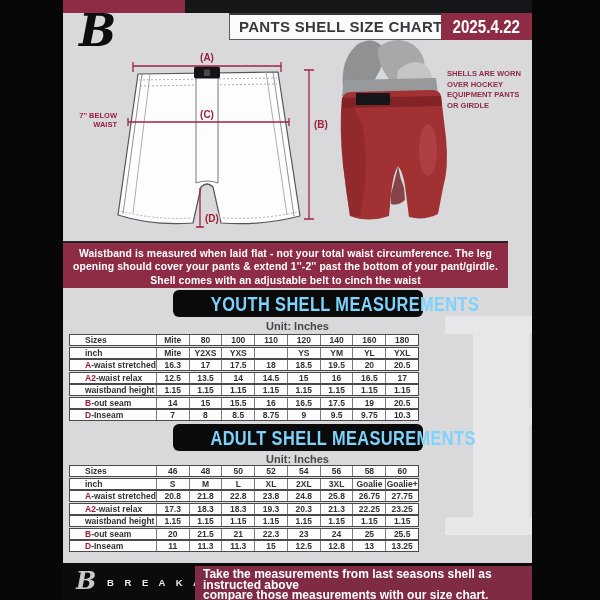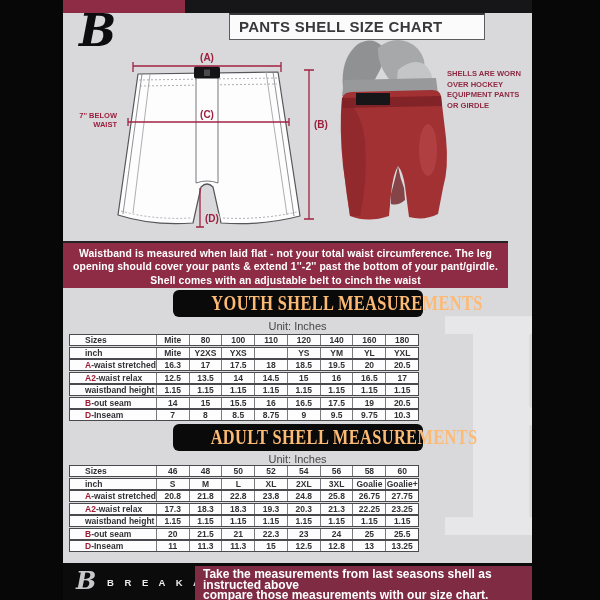--- a/index.html
+++ b/index.html
@@ -21,24 +21,24 @@
   .datebox span{display:inline-block;color:#fff;font-weight:bold;font-size:19px;line-height:27px;
                 transform:scaleX(.8);transform-origin:center;letter-spacing:0;}
   
   .diagram{left:0;top:40px;}
   
   .banner{left:0;top:241px;width:445px;height:47px;box-sizing:border-box;background:#8e2b45;
           border-top:2px solid #232325;color:#fff;text-align:center;padding-top:4px;
           font-weight:bold;font-size:10.4px;line-height:13.4px;letter-spacing:.1px;}
   
   .secheader{left:50%;transform:translateX(-50%);width:250px;height:27px;background:#0a0a0b;
-             border-radius:6px;text-align:right;color:#fdba74;font-family:Liberation Serif, serif;}
+             border-radius:6px;text-align:right;color:#7dd3fc;}
   .secheader span{display:inline-block;font-weight:bold;font-size:21px;line-height:27px;
                   transform:scaleX(.78);transform-origin:center;letter-spacing:.5px;white-space:nowrap;}
-  .unit{left:0;width:469px;text-align:center;color:#47474a;font-weight:normal;font-size:11px;}
+  .unit{left:0;width:469px;text-align:center;color:#47474a;font-weight:bold;font-size:11px;}
   
   .stable{left:6px;width:350px;}
   .trow{display:flex;background:#fdfdfe;border:1px solid #4a4a4e;margin-bottom:0.5px;}
   .tcell{box-sizing:border-box;font-weight:bold;font-size:8.5px;line-height:10px;height:10px;color:#323236;
          overflow:hidden;white-space:nowrap;}
   .tlabel{width:101px;padding-left:15px;text-align:left;}
   .tval{width:39.6px;text-align:center;border-left:1px solid #7a7a7e;}
   .accent{color:#9e1b33;}
   
   .watermark{left:368px;top:290px;font:bold 300px "DejaVu Serif",serif;color:rgba(255,255,255,.38);
@@ -56,20 +56,23 @@
 <div id="doc">
 
   <div class="abs watermark">B</div>
 
   <div class="abs layer strip-maroon"></div>
   <div class="abs layer strip-black"></div>
 
   <div class="abs layer logo-b">B</div>
 
   <div class="abs layer titlebox">PANTS SHELL SIZE CHART</div>
+  <div class="abs layer datebox">
+    <span>2025.4.22</span>
+  </div>
 
   <svg class="abs layer diagram" width="469" height="200" viewBox="63 40 469 200" xmlns="http://www.w3.org/2000/svg">
 
     <g>
       <path d="M138,74 L278,72 L300,216 Q262,226 221,223 L213,187 Q207,181 201,187 L193,223 Q152,226 118,215 Z" fill="#fdfdfe" stroke="#56565a" stroke-width="1.2" stroke-linejoin="round"></path>
 
       <path d="M150,74 L133,213 M266,72 L287,215" stroke="#9a9a9e" stroke-width="0.8" fill="none"></path>
       <path d="M142,74 L123,214 M273,72 L294,216" stroke="#76767a" stroke-width="0.8" fill="none"></path>
 
       <path d="M139,80 L278,78 M140,86 L277,84" stroke="#9a9a9e" stroke-width="0.8" stroke-dasharray="2,2" fill="none"></path>

